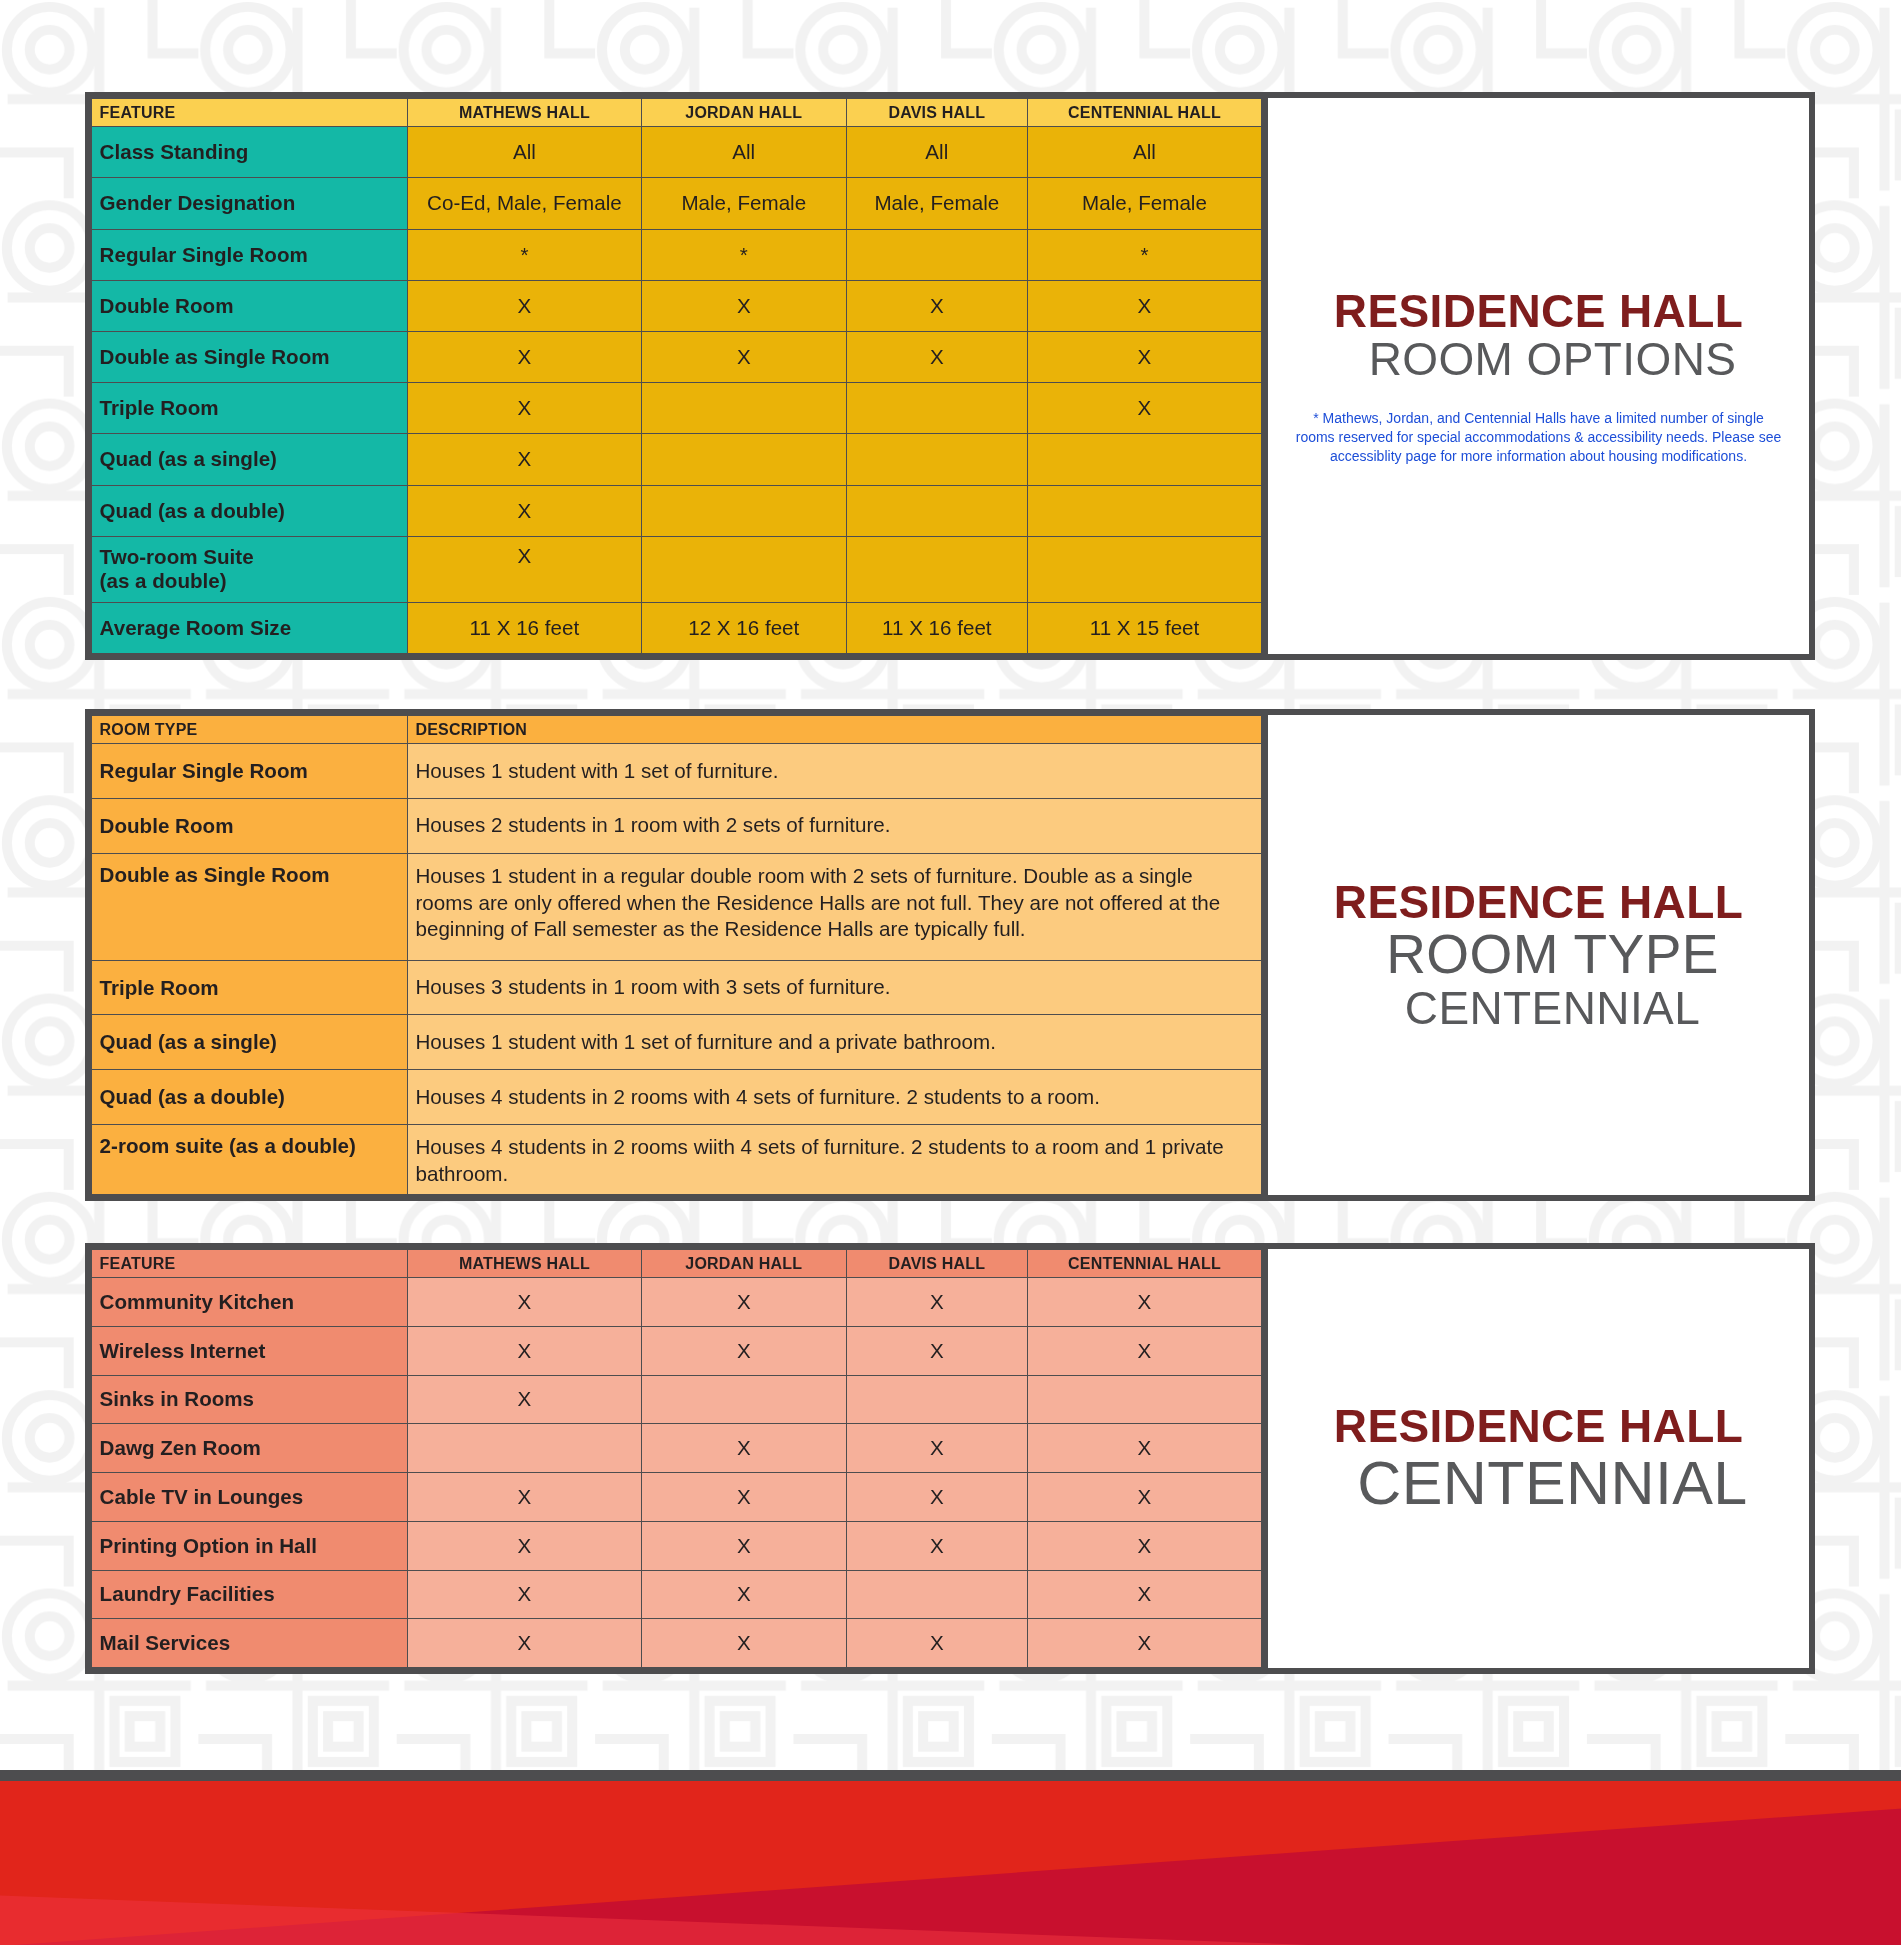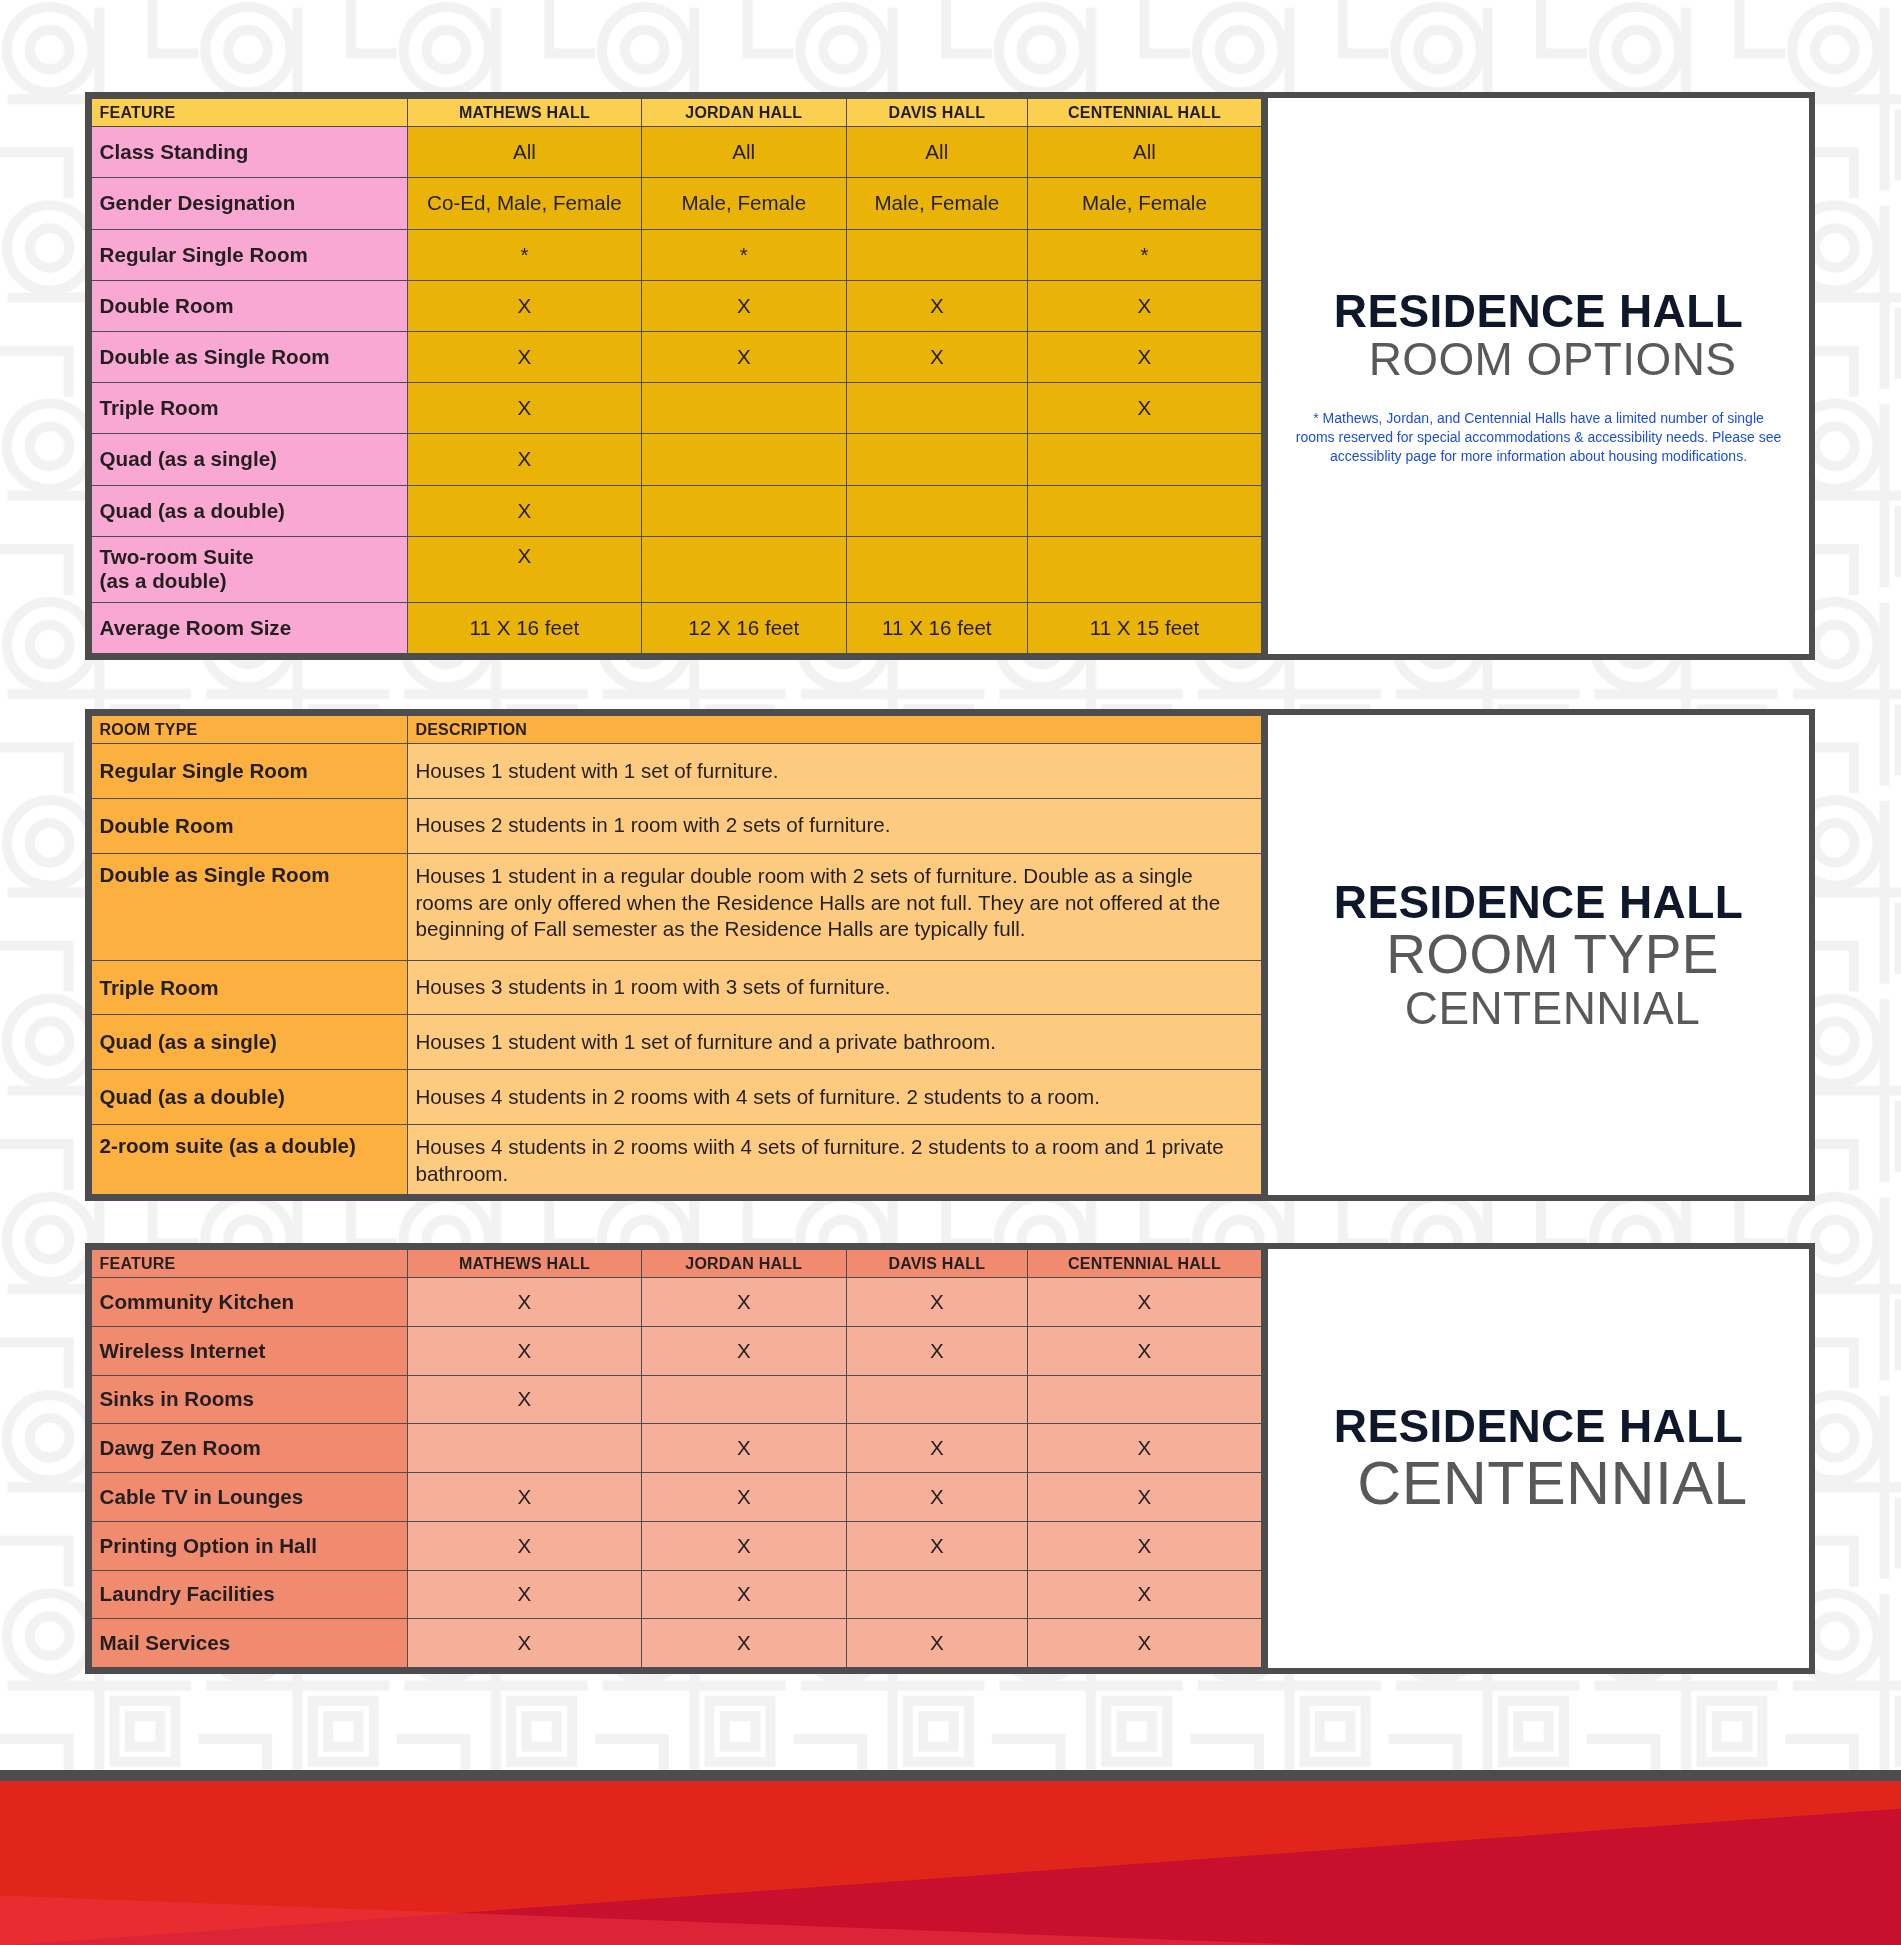--- a/index.html
+++ b/index.html
@@ -54,21 +54,21 @@
     flex-direction: column;
     align-items: center;
     justify-content: center;
     padding: 20px 26px;
     text-align: center;
   }
 
   
   .side-title-bold {
     font-weight: bold;
-    color: #0f172a;
+    color: #7f1d1d;
     letter-spacing: 0.4px;
     line-height: 1.05;
   }
   .side-title-light {
     font-weight: normal;
     color: #58595b;
     letter-spacing: 0.4px;
     line-height: 1.05;
     margin-left: 28px;
   }
@@ -98,21 +98,21 @@
     font-weight: bold;
     font-size: 16px;
     letter-spacing: 0.2px;
   }
   .cell-center { text-align: center; }
   .cell-left { text-align: left; }
   .rowlabel { font-weight: bold; }
 
   
   .p1 th { background: #fbd050; }
-  .p1 td.rowlabel { background: #f9a8d4; }
+  .p1 td.rowlabel { background: #14b8a6; }
   .p1 td.val { background: #eab308; }
 
   
   .p2 th { background: #fbb03f; }
   .p2 td.rowlabel { background: #fbb040; }
   .p2 td.desc { background: #fccb7f; text-align: left; line-height: 1.3; }
 
   
   .p3 th { background: #f08b6f; }
   .p3 td.rowlabel { background: #f08b6f; }

